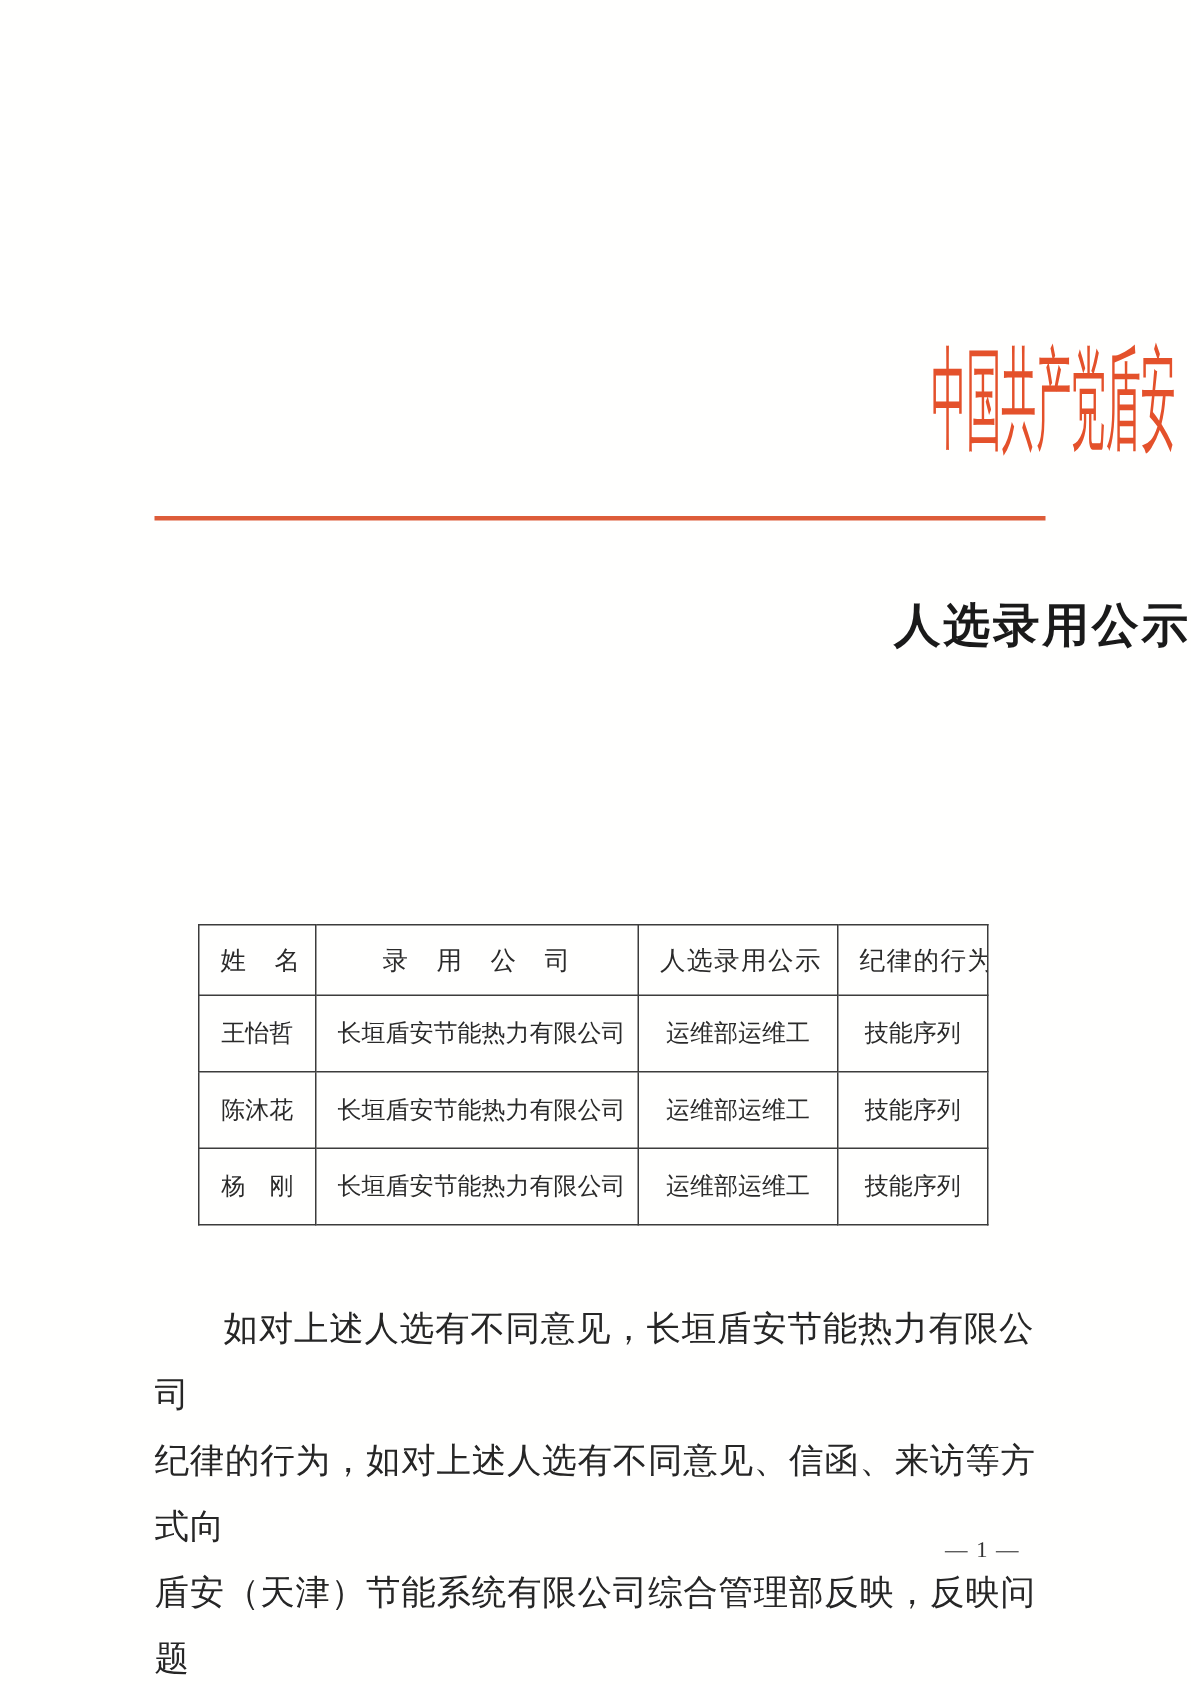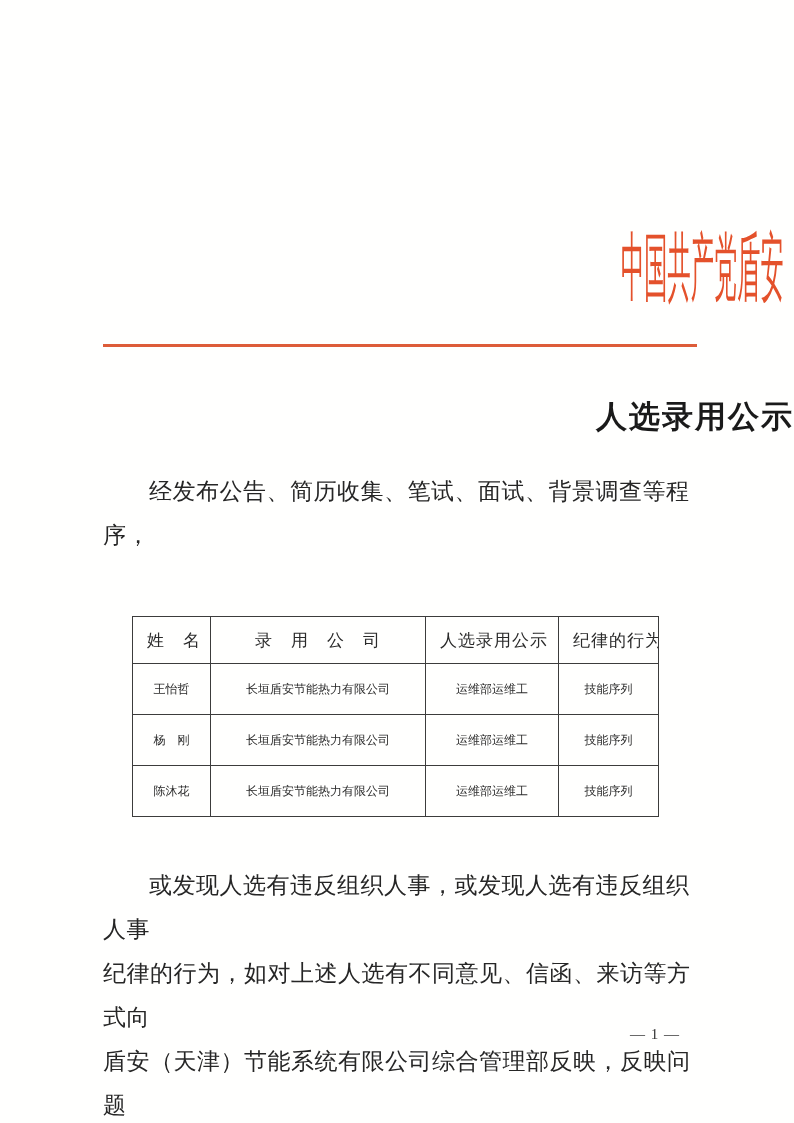--- a/index.html
+++ b/index.html
@@ -89,21 +89,21 @@
     overflow: hidden;
     white-space: nowrap;
   }
   .rec-table th {
     height: 46px;
     font-size: 17px;
     letter-spacing: 1px;
   }
   .rec-table td {
     height: 50px;
-    font-size: 12px;
+    font-size: 16px;
   }
   
   .page-number {
     position: absolute;
     top: 1026px;
     left: 620px;
     width: 70px;
     text-align: center;
     font-size: 15px;
     color: #333333;
@@ -117,21 +117,20 @@
 
   <div class="org-header">
     <span class="stretch">中国共产党盾安（天津）节能系统有限公司支部委员会</span>
   </div>
 
   <div class="red-rule"></div>
 
   <div class="doc-title">人选录用公示</div>
 
   <div class="para para-intro">
-      <div class="tline">经发布公告、简历收集、笔试、面试、背景调查等程序，</div>
     </div>
 
   <table class="rec-table">
     <colgroup>
         <col style="width: 78px;">
         <col style="width: 215px;">
         <col style="width: 133px;">
         <col style="width: 100px;">
       </colgroup>
     <thead>
@@ -143,35 +142,35 @@
         </tr>
     </thead>
     <tbody>
         <tr>
           <td>王怡哲</td>
           <td>长垣盾安节能热力有限公司</td>
           <td>运维部运维工</td>
           <td>技能序列</td>
         </tr>
         <tr>
-          <td>杨　刚</td>
+          <td>陈沐花</td>
           <td>长垣盾安节能热力有限公司</td>
           <td>运维部运维工</td>
           <td>技能序列</td>
         </tr>
         <tr>
-          <td>陈沐花</td>
+          <td>杨　刚</td>
           <td>长垣盾安节能热力有限公司</td>
           <td>运维部运维工</td>
           <td>技能序列</td>
         </tr>
       </tbody>
   </table>
 
   <div class="para para-notice">
-      <div class="tline">或发现人选有违反组织人事，或发现人选有违反组织人事</div>
+      <div class="tline">如对上述人选有不同意见，长垣盾安节能热力有限公司</div>
       <div class="tline">纪律的行为，如对上述人选有不同意见、信函、来访等方式向</div>
       <div class="tline">盾安（天津）节能系统有限公司综合管理部反映，反映问题</div>
     </div>
 
   <div class="page-number">— 1 —</div>
 
 </div>
 
 </body></html>

